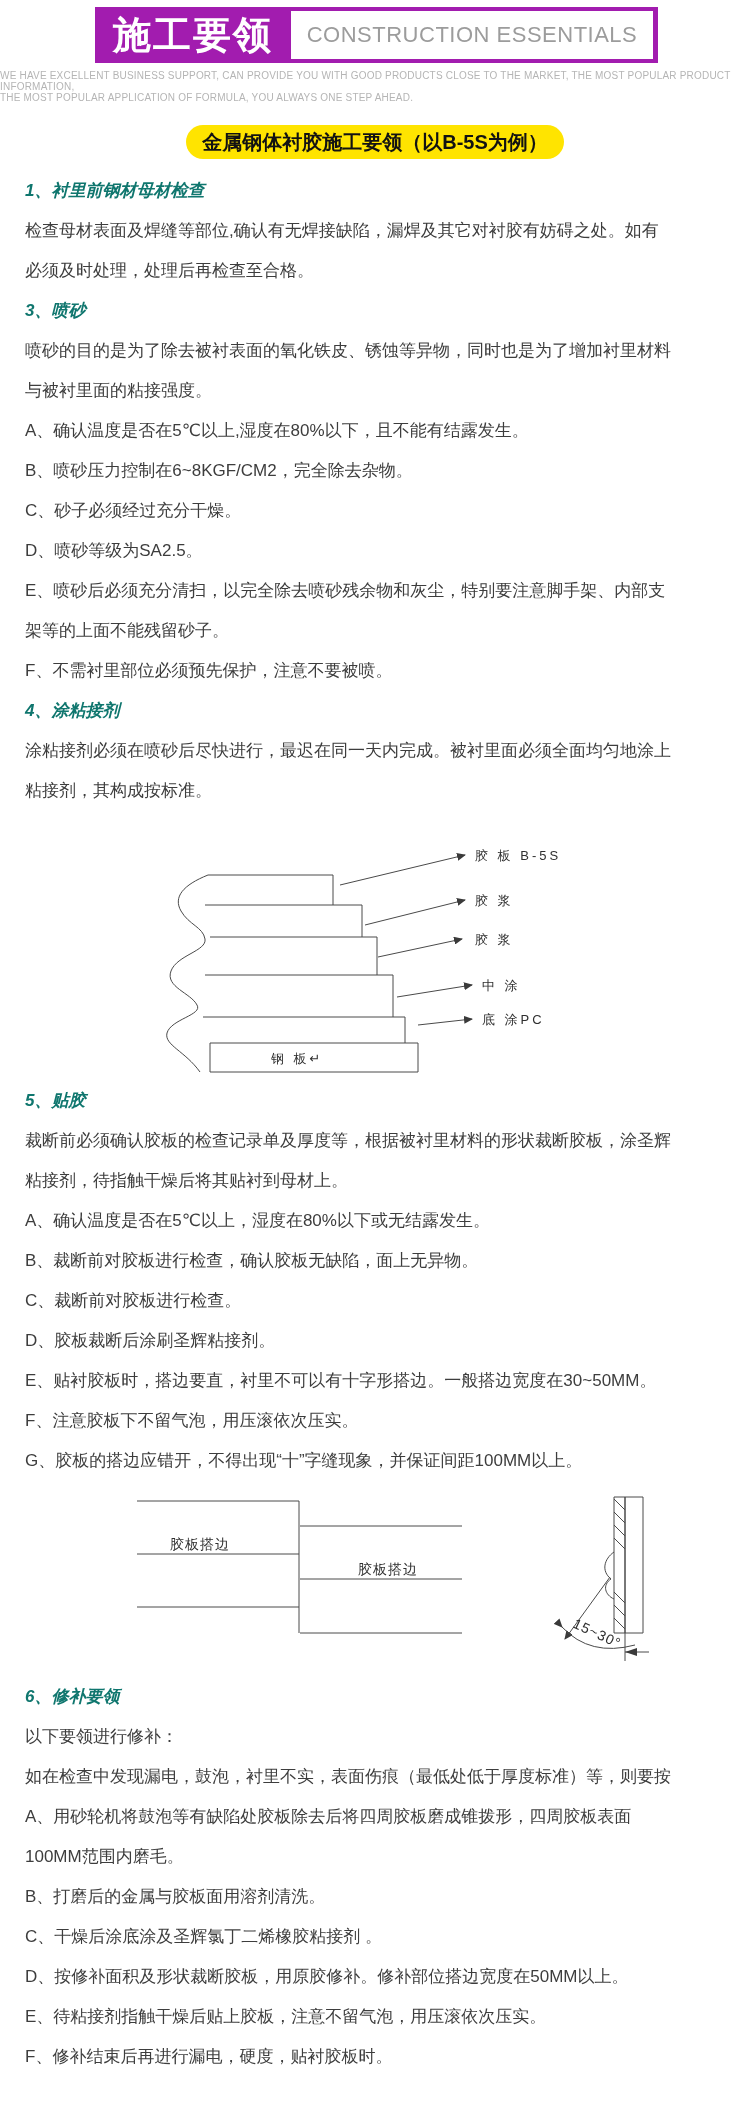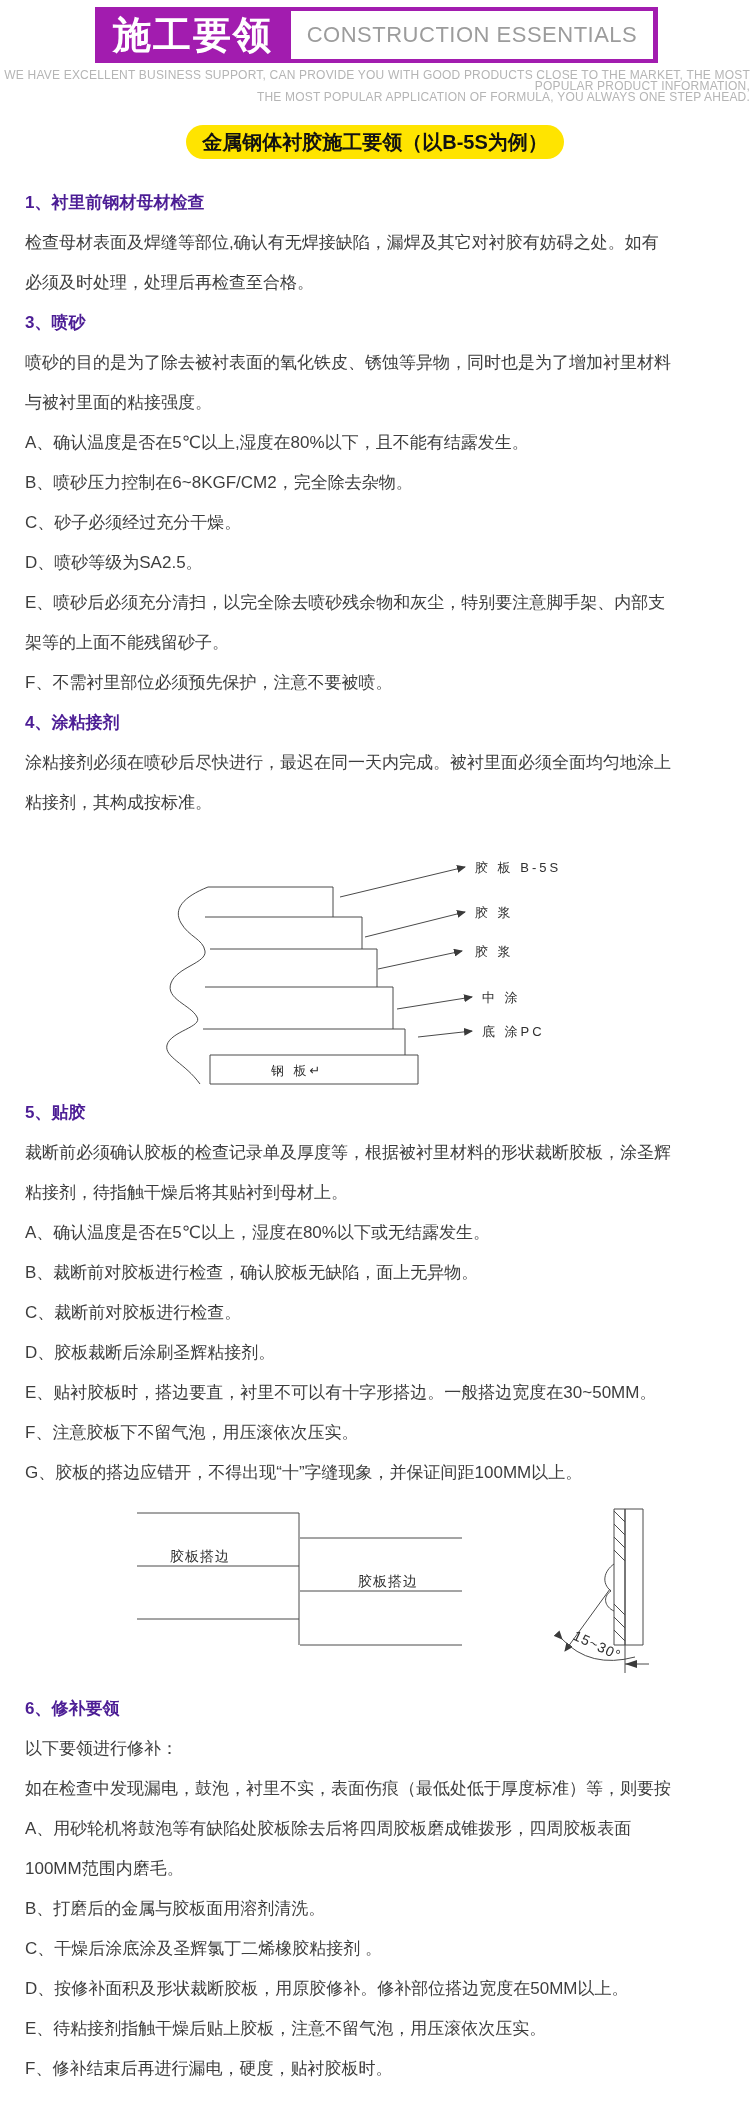--- a/index.html
+++ b/index.html
@@ -41,28 +41,28 @@
     justify-content:center;
   }
   .header-en{
     color:#9c9c9c;
     font-size:22px;
     letter-spacing:0.5px;
     white-space:nowrap;
   }
   .tagline{
     margin-top:7px;
-    text-align:right;
+    text-align:left;
     color:#b5b5b5;
-    font-size:12px;
+    font-size:10px;
     line-height:11px;
     letter-spacing:0.2px;
   }
   .pill{
-    margin:22px auto 12px;
+    margin:22px auto 0;
     width:378px;
     height:34px;
     background:#ffe400;
     border-radius:17px;
     text-align:center;
     line-height:34px;
     font-size:20px;
     font-weight:bold;
     color:#121212;
     white-space:nowrap;
@@ -71,21 +71,22 @@
   .content{ padding:12px 25px 0 25px; }
   .line{
     height:40px;
     line-height:40px;
     font-size:17px;
     color:#3d3d3d;
     white-space:nowrap;
   }
   .heading{
     font-weight:bold;
-    color:#4c1d95;
+    color:#0f766e;
+    font-style:italic;
   }
   
   .diagram1{ margin:16px 0 0 40px; }
   .diagram2{ margin:14px 0 0 50px; }
   svg line, svg path, svg rect, svg polyline{ vector-effect:non-scaling-stroke; }
   .dlabel{
     font-family:"Liberation Sans","DejaVu Sans",sans-serif;
     font-size:13px;
     fill:#2f2f2f;
     letter-spacing:3px;

